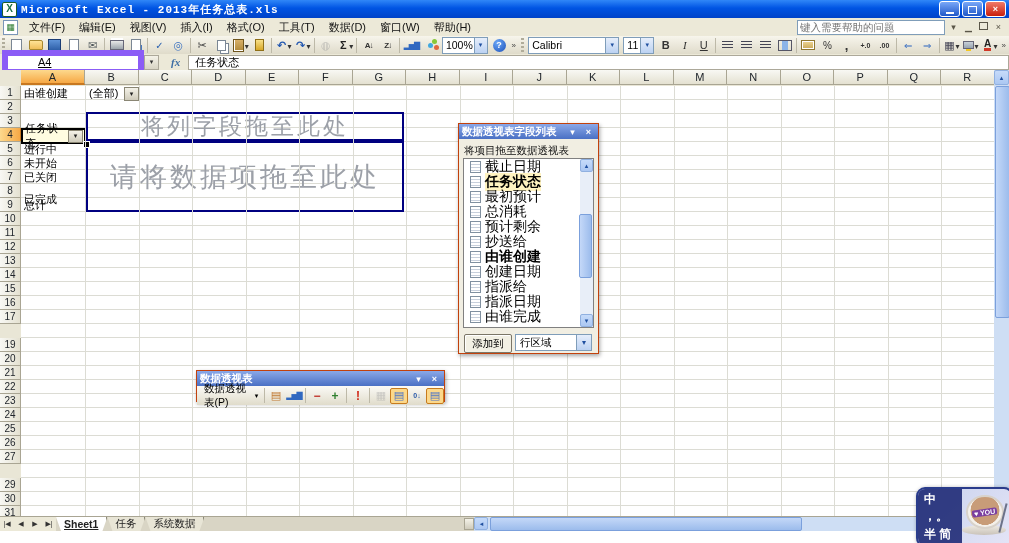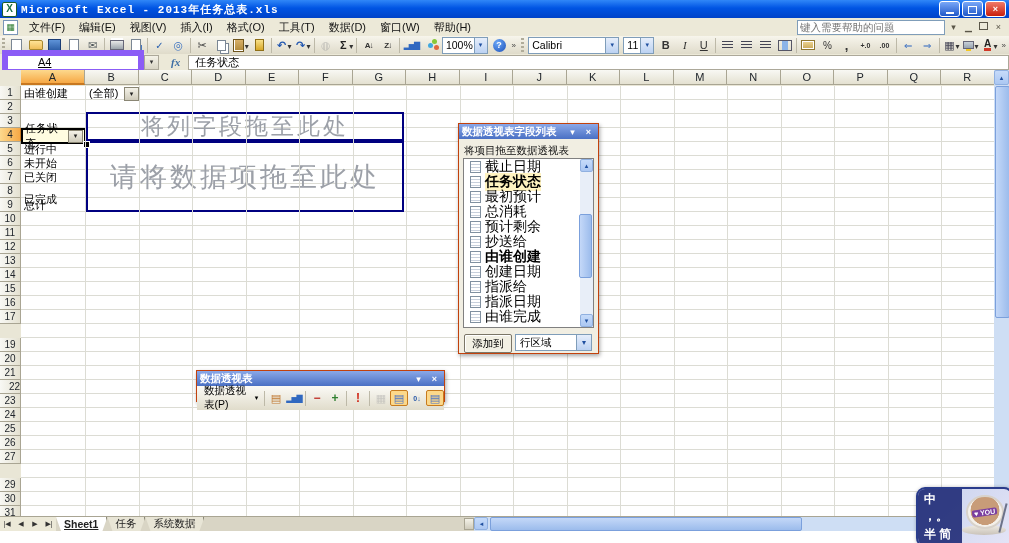--- a/index.html
+++ b/index.html
@@ -180,21 +180,21 @@
     background:linear-gradient(90deg,#C4D8F8,#9CBCEC);}
   #fl-add{position:absolute;left:5px;top:210px;width:46px;height:17px;background:#F2F0E4;
     border:1px solid #7B7667;border-radius:2px;box-shadow:inset 1px 1px 0 #fff;
     font-size:10.5px;display:flex;align-items:center;justify-content:center;color:#000;}
   #fl-area{position:absolute;left:56px;top:210px;width:77px;height:17px;background:#fff;
     border:1px solid #7F9DB9;display:flex;align-items:center;padding-left:4px;font-size:10.5px;box-sizing:border-box;}
   #fl-area .cdd{margin-left:auto;width:14px;height:100%;background:linear-gradient(180deg,#E6EEFB,#BCD2F2);
     border-left:1px solid #7F9DB9;display:flex;align-items:center;justify-content:center;color:#2050A0;font-size:8px;}
 
   #pivottb{left:196px;top:370px;width:247px;height:30px;}
-  #pt-body{position:absolute;left:0;top:15px;width:247px;height:24px;
+  #pt-body{position:absolute;left:0;top:15px;width:247px;height:19px;
     background:linear-gradient(180deg,#FBFAF6,#E0DCCB);display:flex;align-items:center;padding-left:3px;box-sizing:border-box;}
   #pt-menu{display:flex;align-items:center;font-size:10.5px;padding:0 3px;height:14px;border:1px solid transparent;}
   #pt-menu::after{content:"▾";font-size:7px;margin-left:3px;}
   #pt-icons{display:flex;align-items:center;}
   #pt-icons .tbtn{min-width:16px;height:14px;}
   #pt-icons .tbi{width:15px;height:13px;}
 
   
   #tabbar{left:0;top:516px;width:1009px;height:14px;background:#D9D5C5;border-top:1px solid #A9A593;
     display:flex;align-items:stretch;}
@@ -413,21 +413,21 @@
       <div class="rowhdr" style="top: 154px;">12</div>
       <div class="rowhdr" style="top: 168px;">13</div>
       <div class="rowhdr" style="top: 182px;">14</div>
       <div class="rowhdr" style="top: 196px;">15</div>
       <div class="rowhdr" style="top: 210px;">16</div>
       <div class="rowhdr" style="top: 224px;">17</div>
       <div class="rowhdr" style="top: 238px; margin-left: 44px;">18</div>
       <div class="rowhdr" style="top: 252px;">19</div>
       <div class="rowhdr" style="top: 266px;">20</div>
       <div class="rowhdr" style="top: 280px;">21</div>
-      <div class="rowhdr" style="top: 294px; text-align: right;">22</div>
+      <div class="rowhdr" style="top: 294px;">22</div>
       <div class="rowhdr" style="top: 308px;">23</div>
       <div class="rowhdr" style="top: 322px;">24</div>
       <div class="rowhdr" style="top: 336px;">25</div>
       <div class="rowhdr" style="top: 350px;">26</div>
       <div class="rowhdr" style="top: 364px;">27</div>
       <div class="rowhdr" style="top: 378px; margin-left: 40px;">28</div>
       <div class="rowhdr" style="top: 392px;">29</div>
       <div class="rowhdr" style="top: 406px;">30</div>
       <div class="rowhdr" style="top: 420px;">31</div>
     </div>

